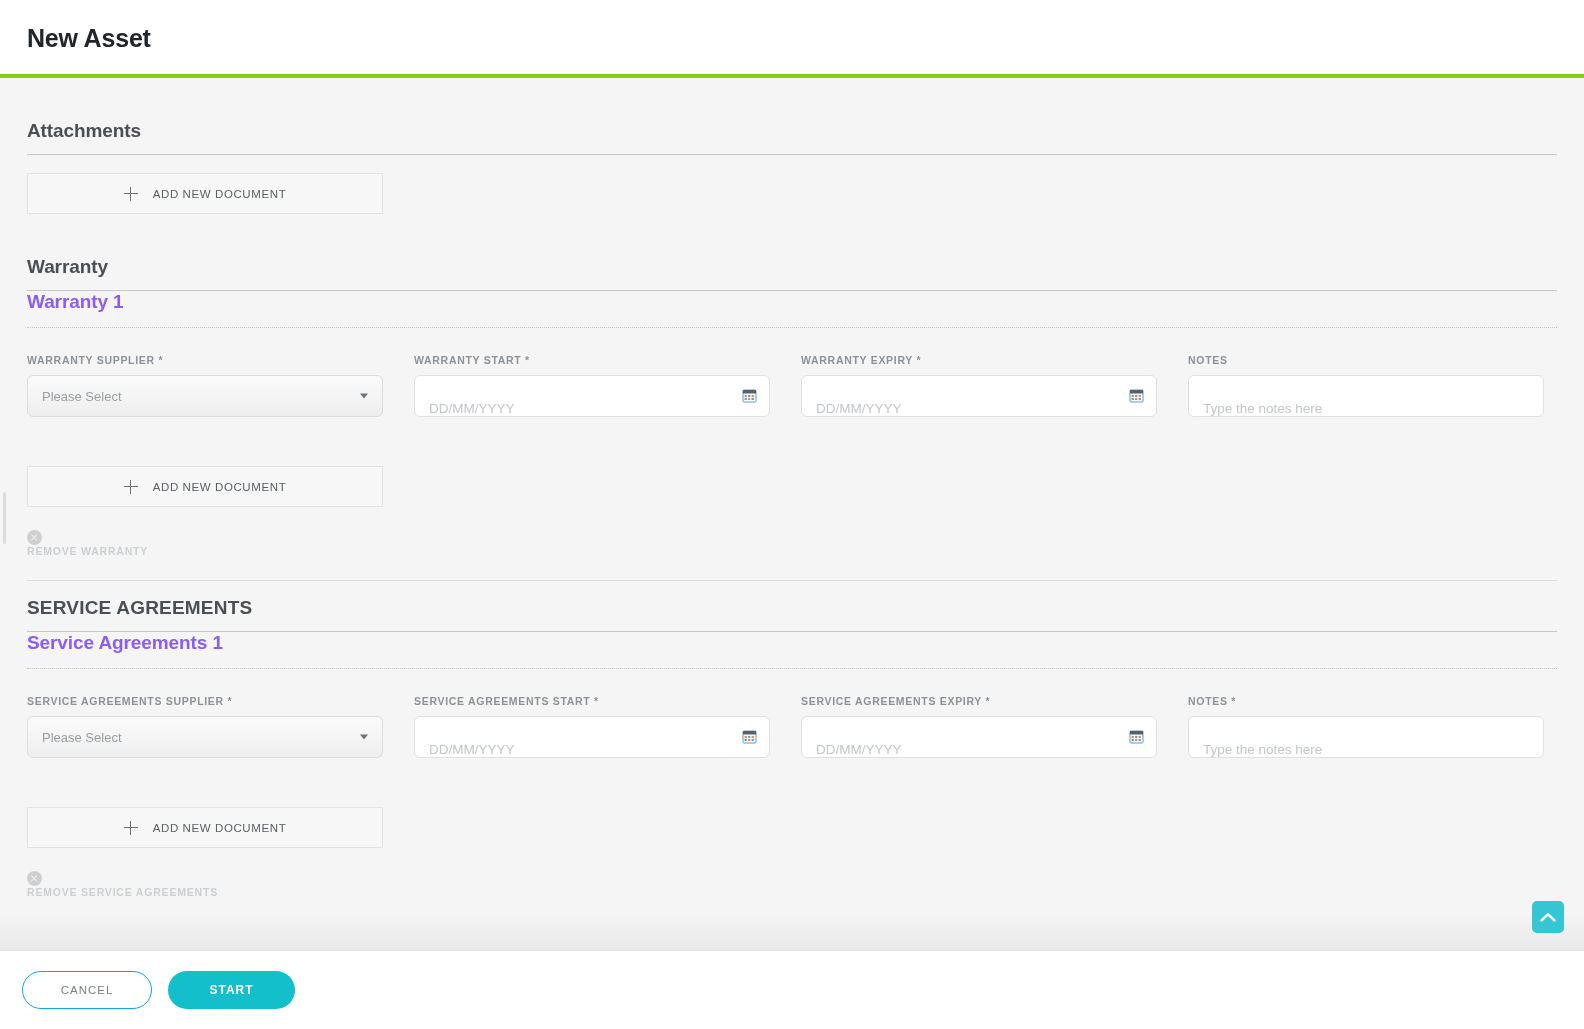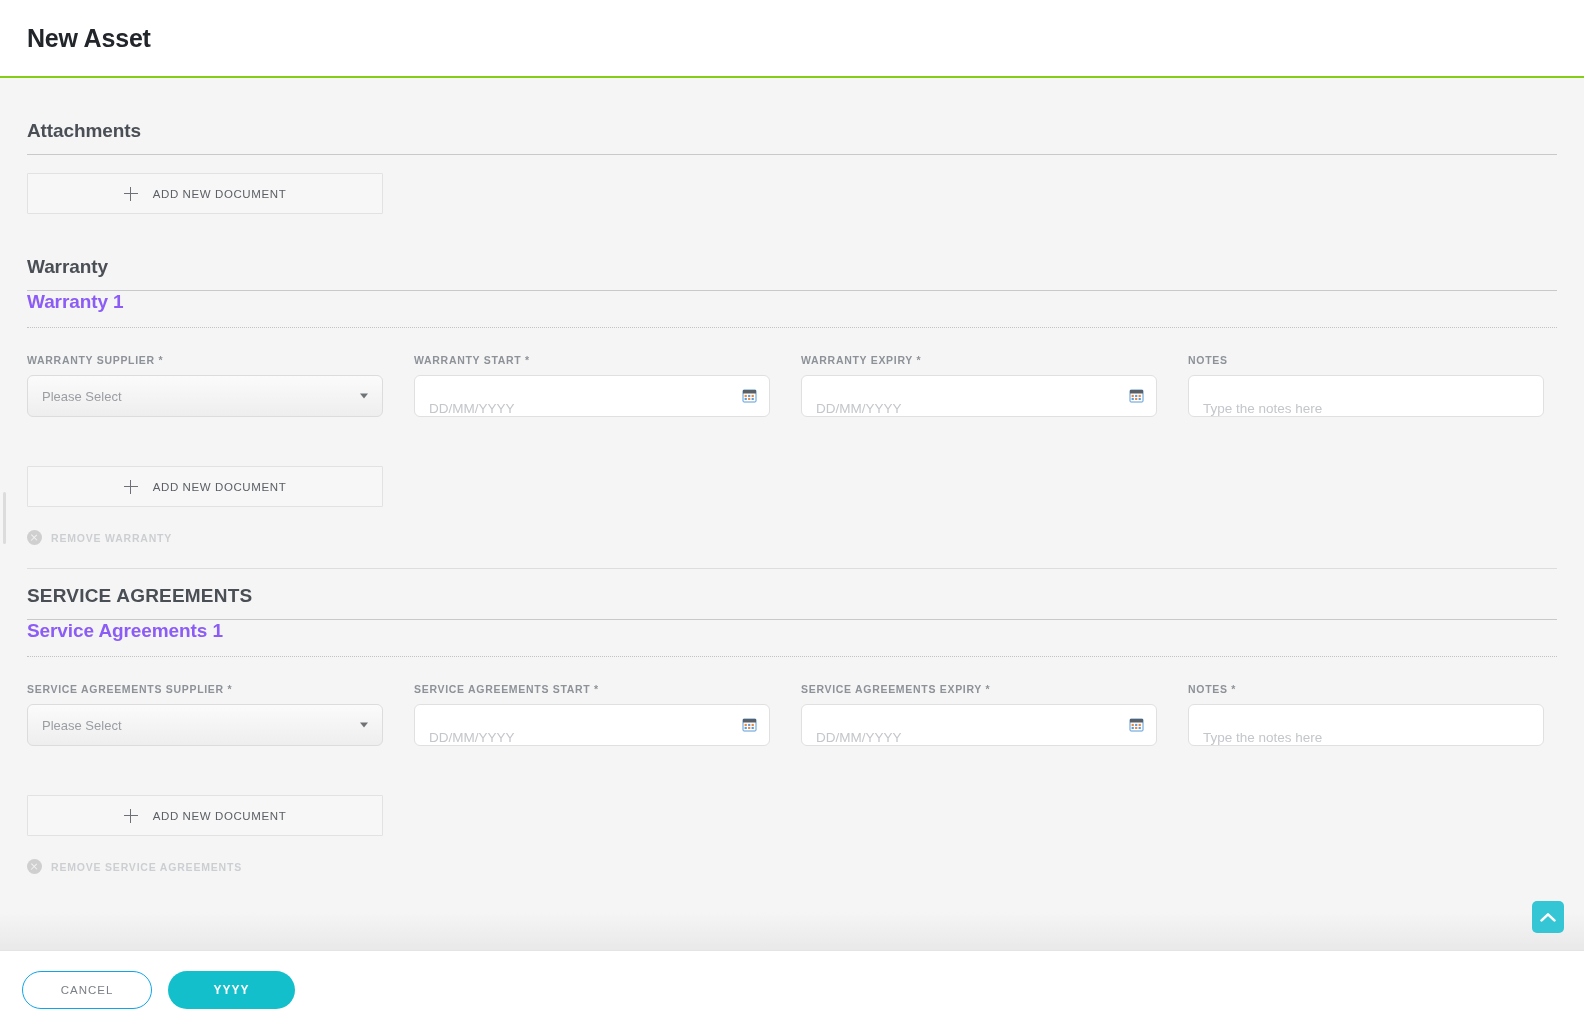--- a/index.html
+++ b/index.html
@@ -7,21 +7,21 @@
     width: 1584px; height: 1029px;
     font-family: "Liberation Sans", sans-serif;
     background: #f5f5f5;
     overflow: hidden;
   }
   .app { position: relative; width: 1584px; height: 1029px; background: #f5f5f5; }
 
   
   .page-header {
     position: absolute; top: 0; left: 0; width: 1584px; height: 78px;
-    background: #ffffff; border-bottom: 2px solid #84cc16;
+    background: #ffffff; border-bottom: 4px solid #84cc16;
   }
   .page-title {
     position: absolute; left: 27px; top: 24px;
     font-size: 25px; font-weight: bold; color: #22262a; letter-spacing: -0.2px;
   }
 
   
   .scroll-body {
     position: absolute; top: 78px; left: 0; width: 1584px; height: 872px;
     background: #f5f5f5; overflow: hidden;
@@ -110,21 +110,21 @@
     font-size: 13.5px; color: #c3c6ca; padding-left: 14px;
   }
   .cal-ico {
     position: absolute; right: 12px; top: 50%; transform: translateY(-50%);
     width: 15px; height: 15px;
   }
 
   
   .remove-link {
     margin-top: 23px;
-    display: flex; align-items: center; cursor: pointer;
+    display: flex; cursor: pointer; flex-direction: column;
   }
   .x-circle {
     width: 15px; height: 15px; border-radius: 50%;
     background: #cfcfcf; position: relative; margin-right: 9px;
   }
   .x-circle::before, .x-circle::after {
     content: ""; position: absolute; left: 3.3px; top: 6.9px;
     width: 8.4px; height: 1.3px; background: #f2f2f2;
   }
   .x-circle::before { transform: rotate(45deg); }
@@ -364,16 +364,16 @@
 
     <div class="scroll-top">
       <svg width="16" height="11" viewBox="0 0 16 11">
         <path d="M1.6 8.4 L8 2.4 L14.4 8.4" stroke="#ffffff" stroke-width="2.6" fill="none" stroke-linecap="round" stroke-linejoin="round"></path>
       </svg>
     </div>
   </div>
 
   <div class="footer">
     <div class="btn-cancel">CANCEL</div>
-    <div class="btn-save">YYYY</div>
+    <div class="btn-save">START</div>
   </div>
 
 </div>
 
 </body></html>

